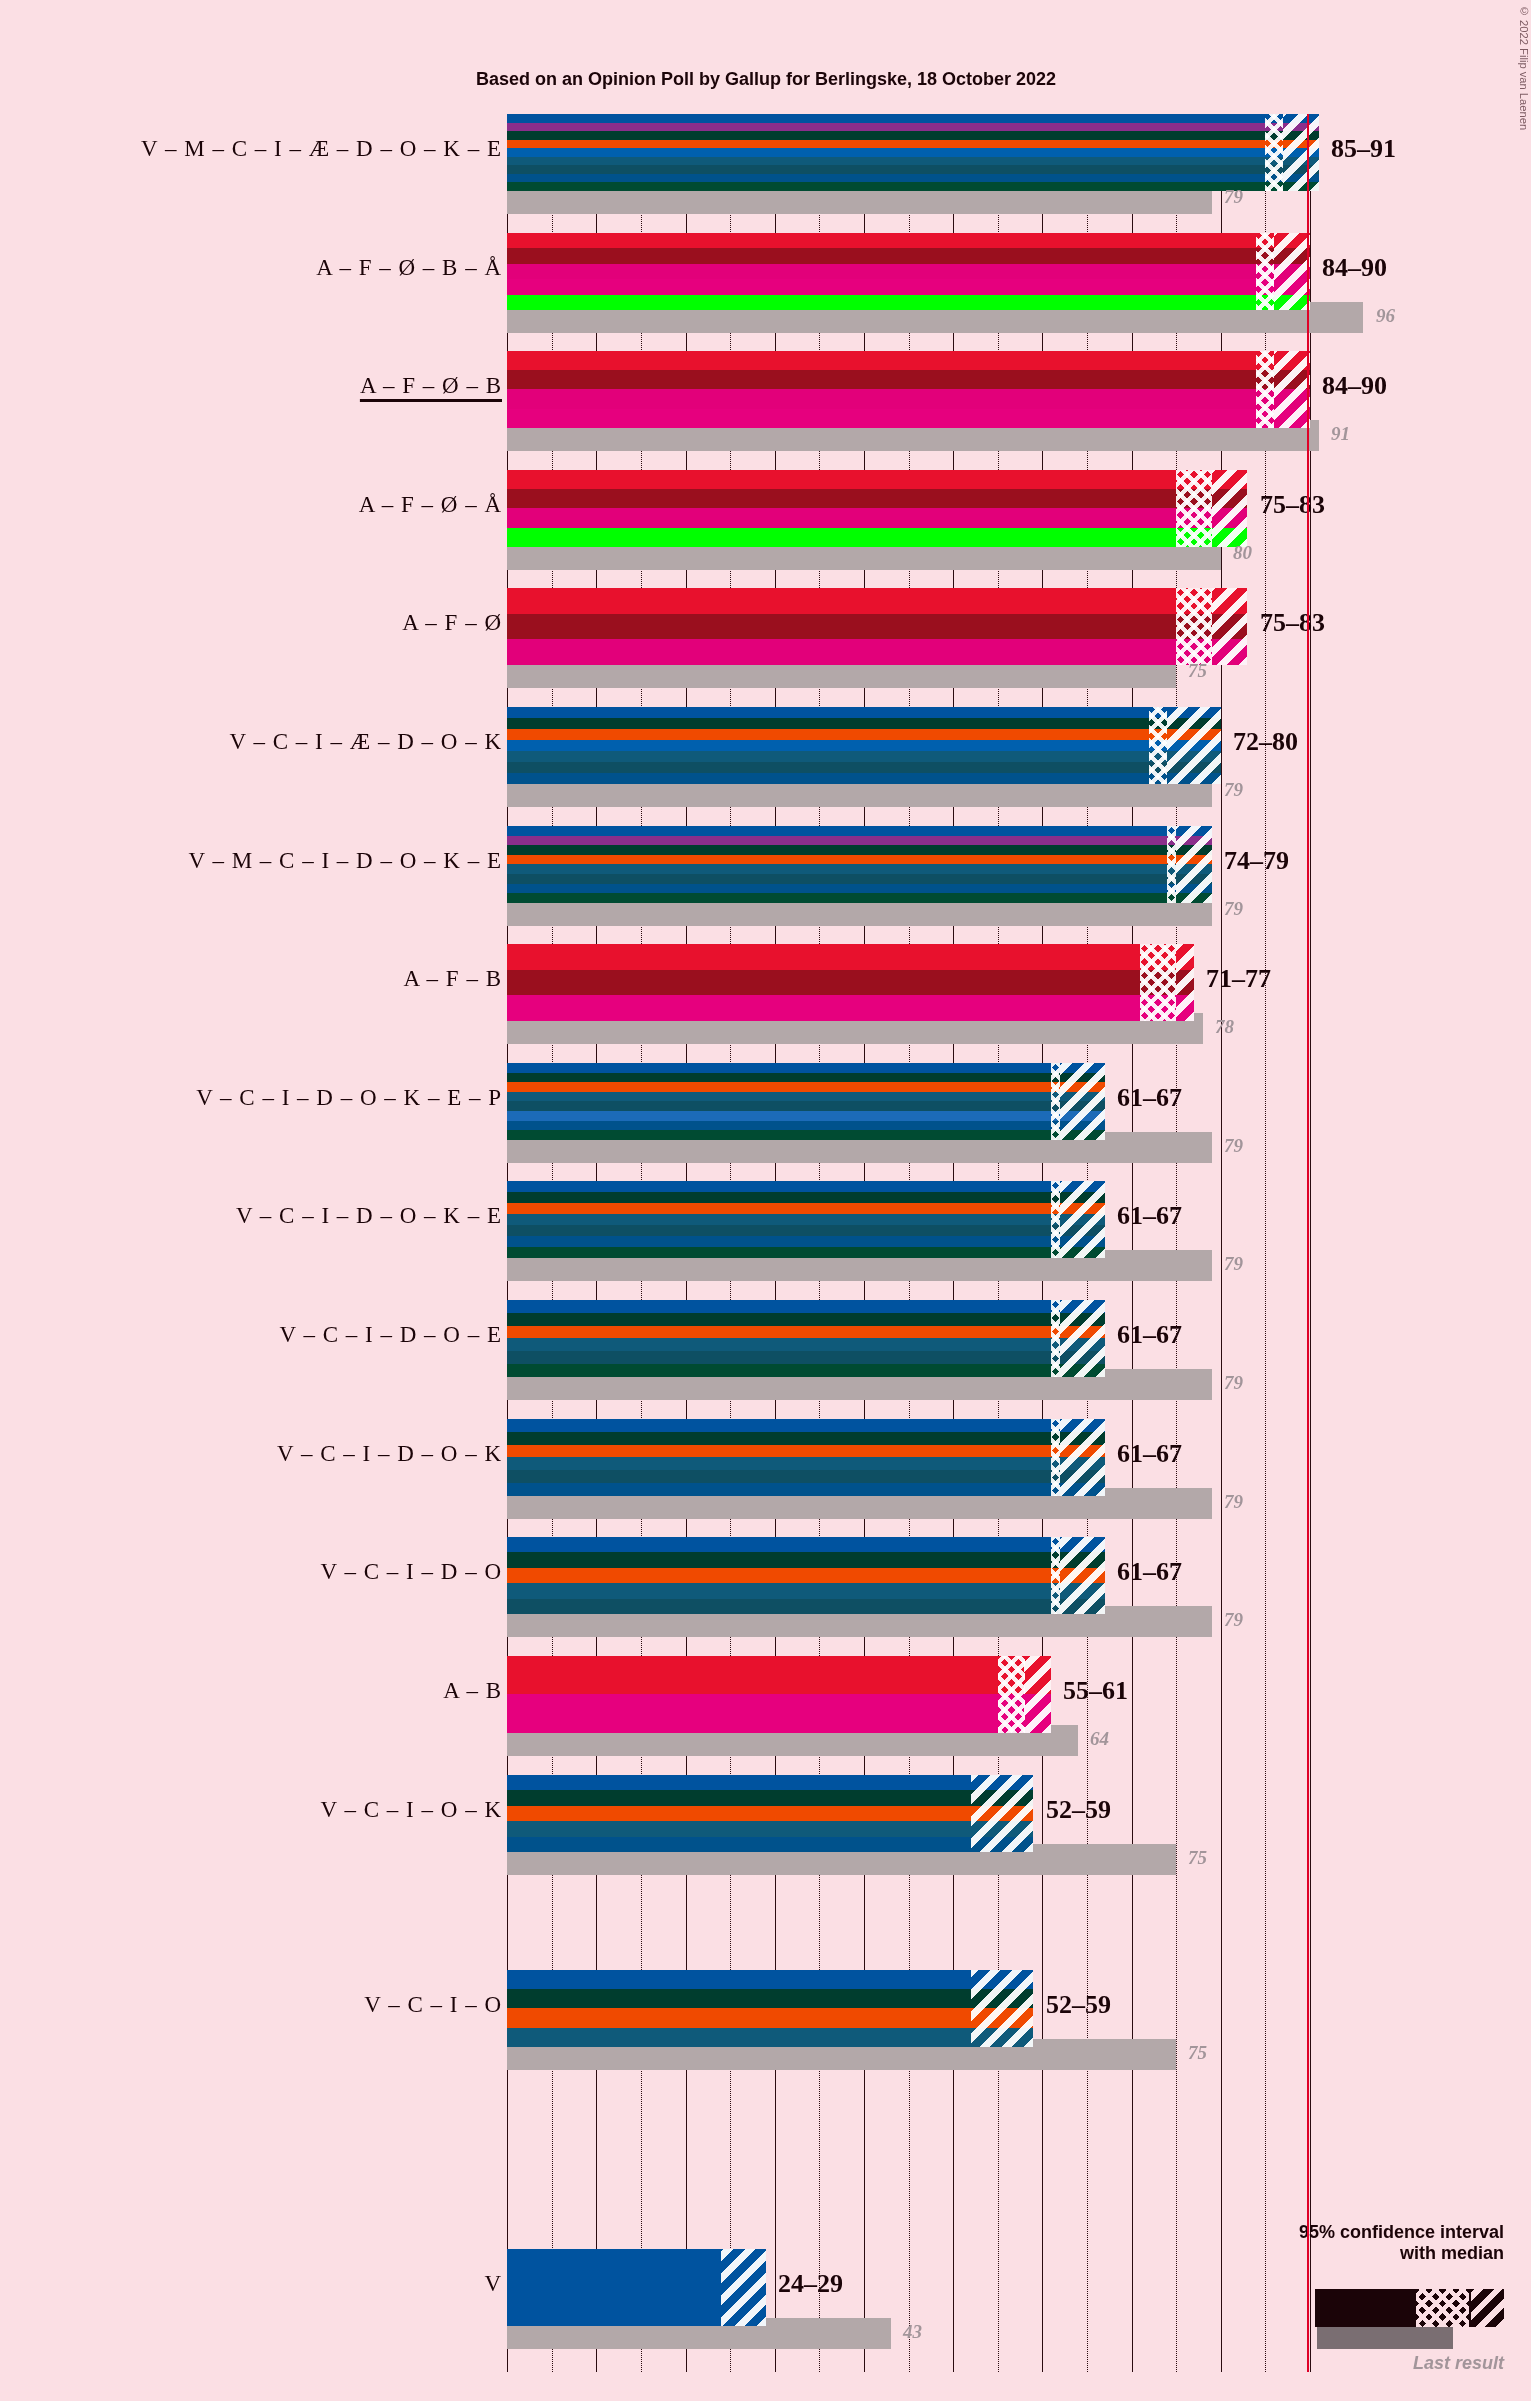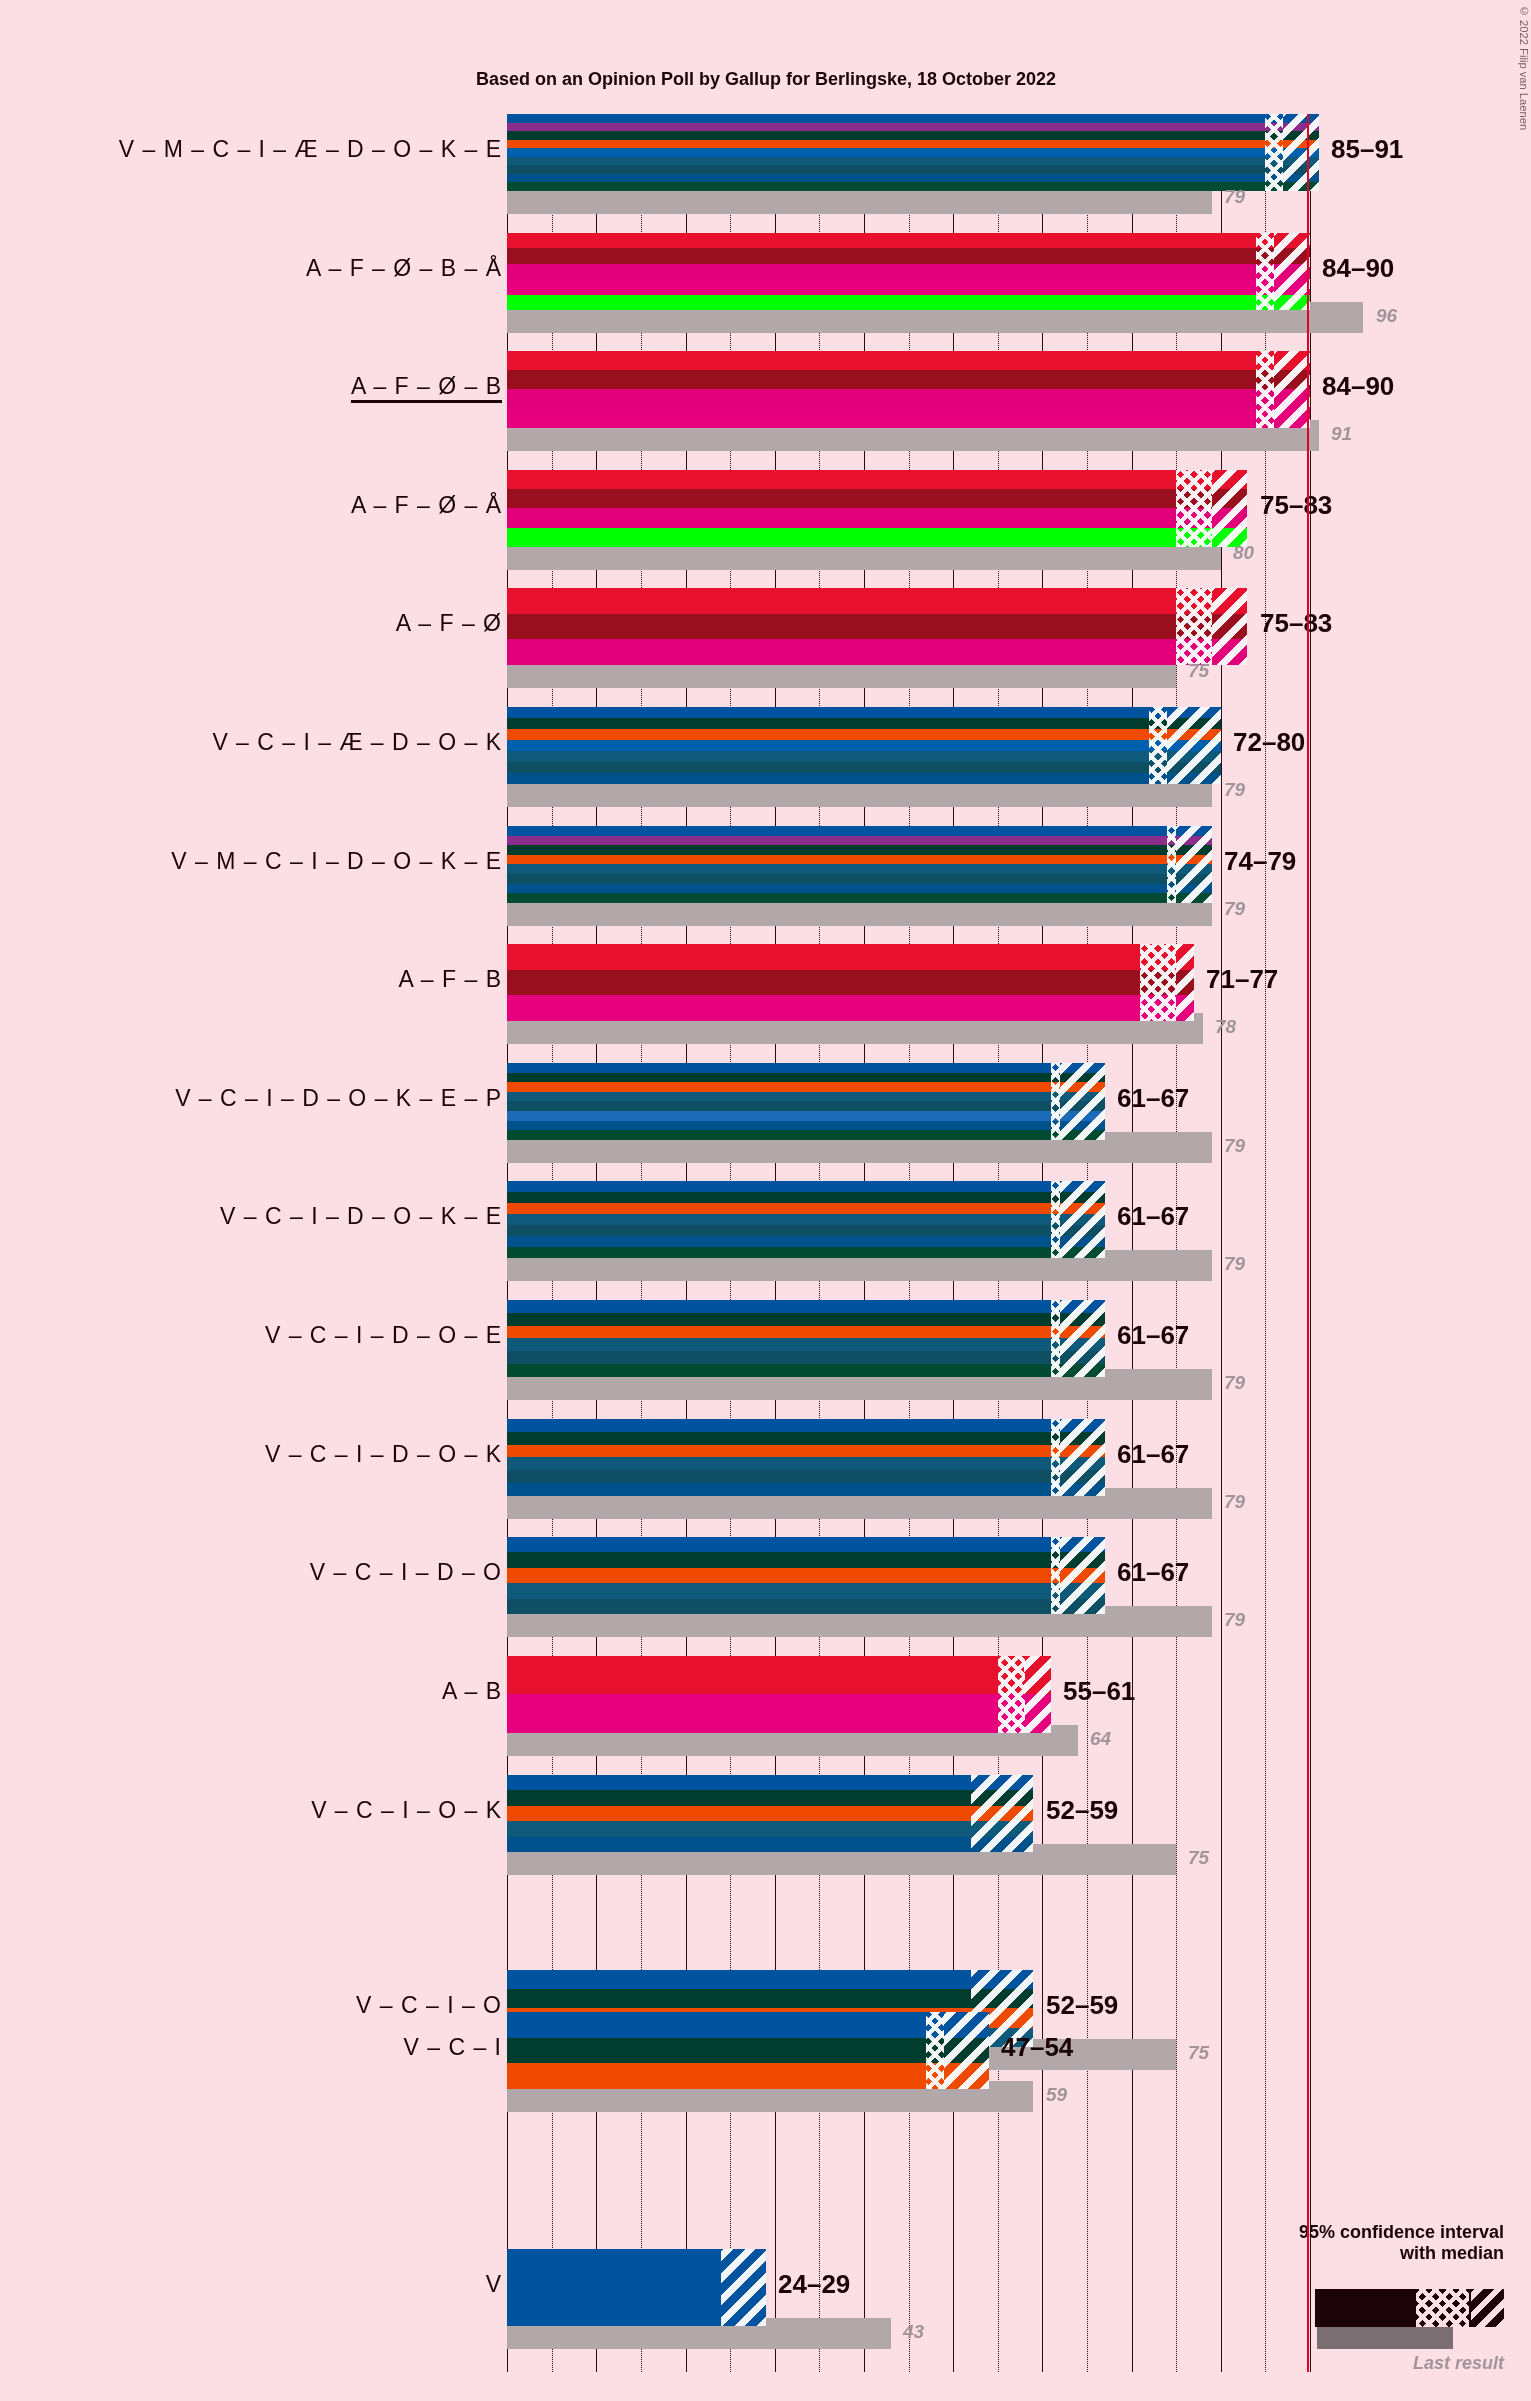--- a/index.html
+++ b/index.html
@@ -28,21 +28,21 @@
     color:#1B0408;
   }
   .copyright{
     position:absolute;right:1.7px;top:5.2px;
     font-size:11.2px;color:#7E5C63;
     writing-mode:vertical-rl;
     white-space:nowrap;
   }
 
   
-  #plot{position:absolute;}
+  #plot{position:absolute;font-family:Liberation Serif, serif;}
   .gridline{position:absolute;top:0;bottom:0;width:0;border-left:1.7px solid #2A0B10;}
   .gridline.minor{border-left:1.7px dotted #2A0B10;}
   .majority{position:absolute;top:0;bottom:0;width:0;border-left:2.6px solid #E00027;z-index:6;}
 
   
   .row{position:absolute;left:0;width:100%;}
   .rowlabel{
     position:absolute;
     right:1030px;
     text-align:right;
@@ -314,31 +314,20 @@
         <div class="rowlabel" style="top: 21.5px;">V – C – I – O</div>
         <div class="lastbar" style="left: 507px; top: 69px; width: 669px; height: 31px;"></div>
         <div class="ci" style="left: 507px; top: 0px; width: 526px; height: 77px;">
           <div class="stripes" style="background: linear-gradient(rgb(0, 83, 159) 0%, rgb(0, 83, 159) 25%, rgb(0, 61, 46) 25%, rgb(0, 61, 46) 50%, rgb(240, 74, 0) 50%, rgb(240, 74, 0) 75%, rgb(15, 90, 122) 75%, rgb(15, 90, 122) 100%); filter: blur(0px);"></div>
           <div class="seg median" style="left: 464px; width: 0px;"></div>
           <div class="seg upper" style="left: 464px; width: 62px;"></div>
         </div>
         <div class="range" style="left: 1046px; top: 20px;">52–59</div>
         <div class="lastval" style="left: 1188px; top: 72px;">75</div>
       </div>
-      <div class="row" style="top: 1898px; height: 119px;">
-        <div class="rowlabel" style="top: 21.5px;">V – C – I</div>
-        <div class="lastbar" style="left: 507px; top: 69px; width: 526px; height: 31px;"></div>
-        <div class="ci" style="left: 507px; top: 0px; width: 482px; height: 77px;">
-          <div class="stripes" style="background: linear-gradient(rgb(0, 83, 159) 0%, rgb(0, 83, 159) 33.333%, rgb(0, 61, 46) 33.333%, rgb(0, 61, 46) 66.667%, rgb(240, 74, 0) 66.667%, rgb(240, 74, 0) 100%); filter: blur(0px);"></div>
-          <div class="seg median" style="left: 419px; width: 18px;"></div>
-          <div class="seg upper" style="left: 437px; width: 45px;"></div>
-        </div>
-        <div class="range" style="left: 1001px; top: 20px;">47–54</div>
-        <div class="lastval" style="left: 1046px; top: 72px;">59</div>
-      </div>
       <div class="row" style="top: 2135px; height: 119px;">
         <div class="rowlabel" style="top: 21.5px;">V</div>
         <div class="lastbar" style="left: 507px; top: 69px; width: 384px; height: 31px;"></div>
         <div class="ci" style="left: 507px; top: 0px; width: 259px; height: 77px;">
           <div class="stripes" style="background: linear-gradient(rgb(0, 83, 159) 0%, rgb(0, 83, 159) 100%);"></div>
           <div class="seg median" style="left: 214px; width: 0px;"></div>
           <div class="seg upper" style="left: 214px; width: 45px;"></div>
         </div>
         <div class="range" style="left: 778px; top: 20px;">24–29</div>
         <div class="lastval" style="left: 903px; top: 72px;">43</div>

